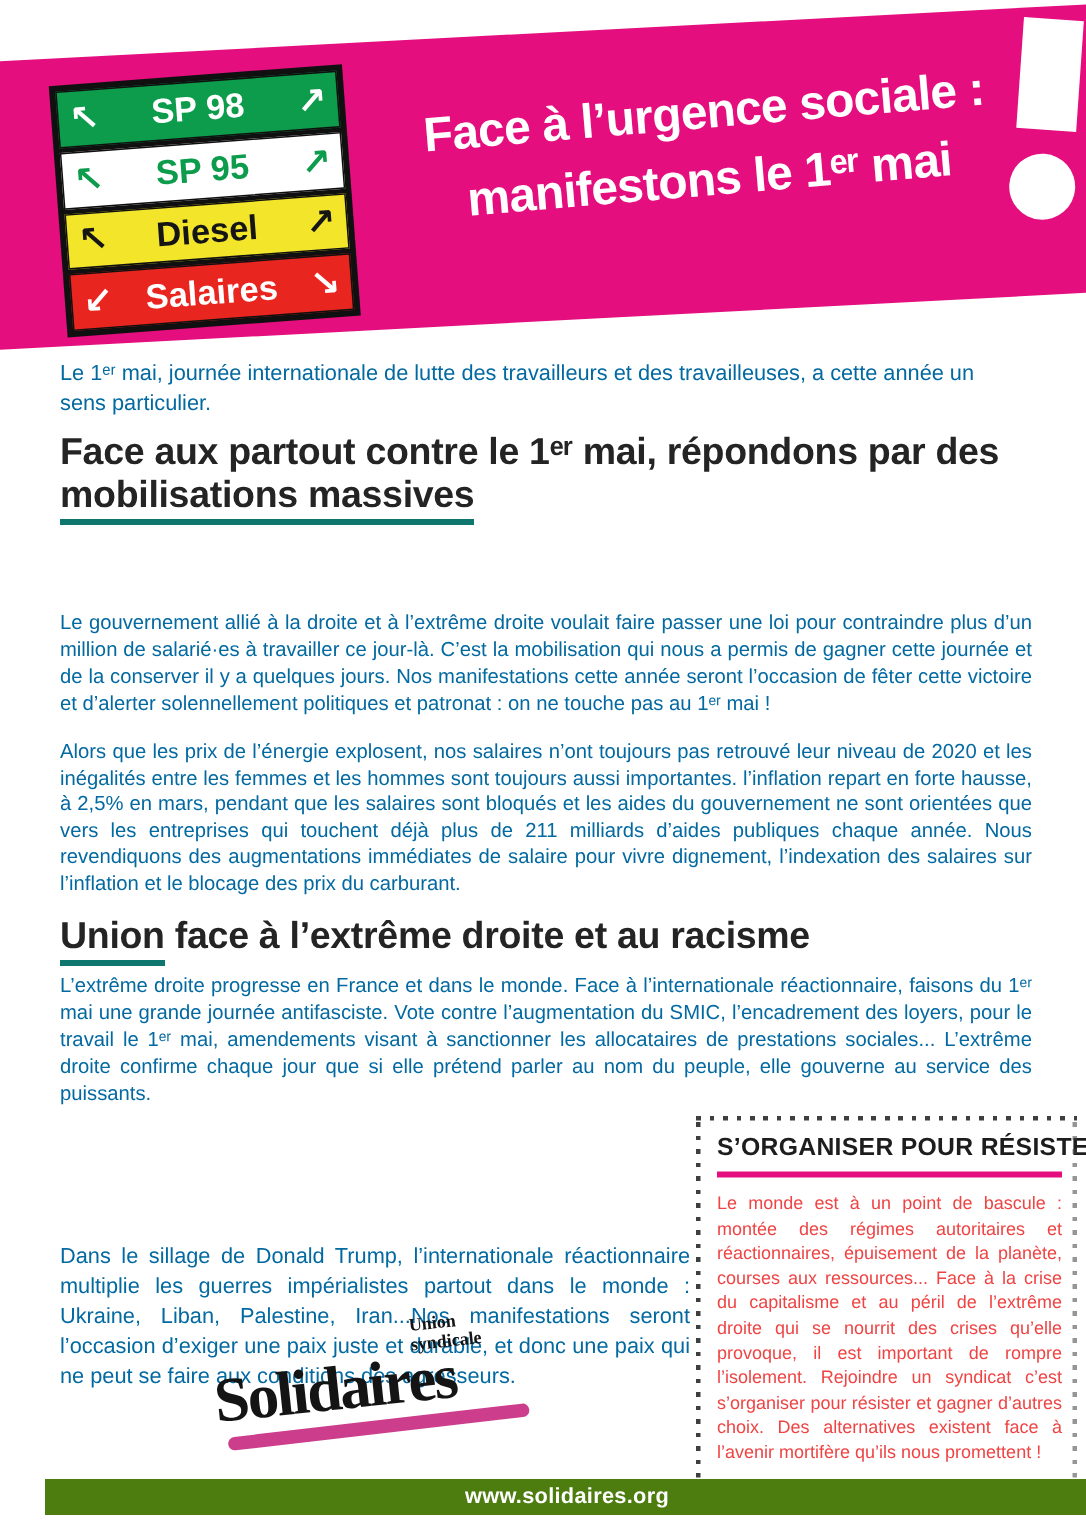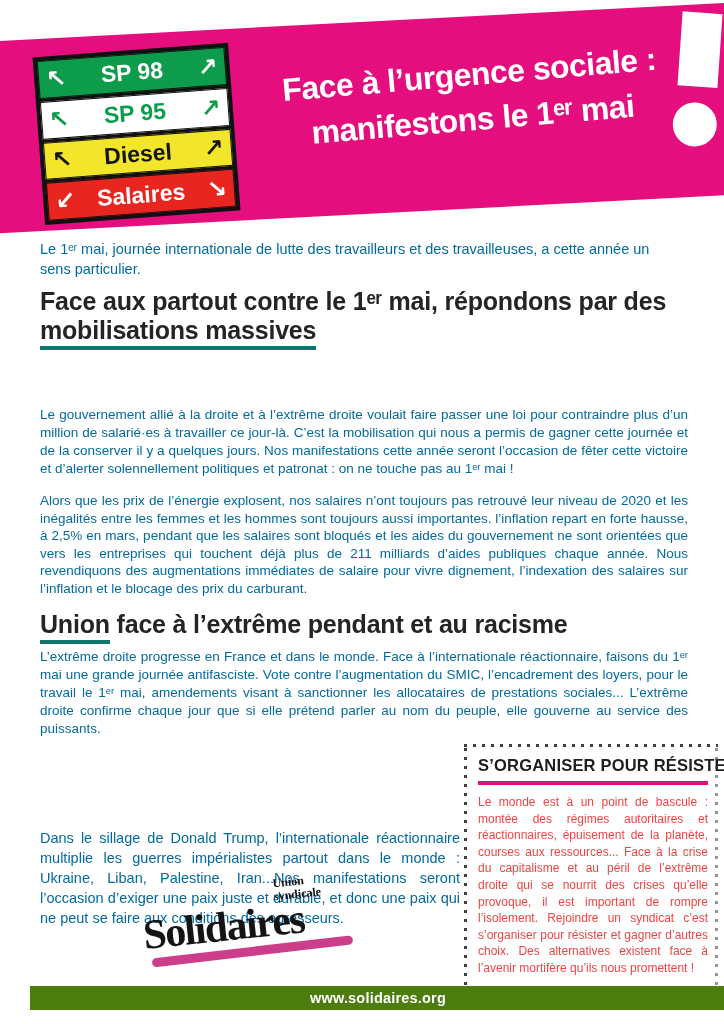--- a/index.html
+++ b/index.html
@@ -144,21 +144,21 @@
     </div>
   </div>
 
   <p class="abs intro body-text">Le 1ᵉʳ mai, journée internationale de lutte des travailleurs et des travailleuses, a cette année un sens particulier.</p>
 
   <h2 class="abs head h1"><span>Face aux partout contre le 1ᵉʳ mai, répondons par des </span><span class="u">mobilisations massives</span><span></span></h2>
   <p class="abs body-text p1">Le gouvernement allié à la droite et à l’extrême droite voulait faire passer une loi pour contraindre plus d’un million de salarié·es à travailler ce jour-là. C’est la mobilisation qui nous a permis de gagner cette journée et de la conserver il y a quelques jours. Nos manifestations cette année seront l’occasion de fêter cette victoire et d’alerter solennellement politiques et patronat : on ne touche pas au 1ᵉʳ mai !</p>
 
   <p class="abs body-text p2">Alors que les prix de l’énergie explosent, nos salaires n’ont toujours pas retrouvé leur niveau de 2020 et les inégalités entre les femmes et les hommes sont toujours aussi importantes. l’inflation repart en forte hausse, à 2,5% en mars, pendant que les salaires sont bloqués et les aides du gouvernement ne sont orientées que vers les entreprises qui touchent déjà plus de 211 milliards d’aides publiques chaque année. Nous revendiquons des augmentations immédiates de salaire pour vivre dignement, l’indexation des salaires sur l’inflation et le blocage des prix du carburant.</p>
 
-  <h2 class="abs head h3"><span></span><span class="u">Union</span><span> face à l’extrême pendant et au racisme</span></h2>
+  <h2 class="abs head h3"><span></span><span class="u">Union</span><span> face à l’extrême droite et au racisme</span></h2>
   <p class="abs body-text p3">L’extrême droite progresse en France et dans le monde. Face à l’internationale réactionnaire, faisons du 1ᵉʳ mai une grande journée antifasciste. Vote contre l’augmentation du SMIC, l’encadrement des loyers, pour le travail le 1ᵉʳ mai, amendements visant à sanctionner les allocataires de prestations sociales... L’extrême droite confirme chaque jour que si elle prétend parler au nom du peuple, elle gouverne au service des puissants.</p>
 
   <p class="abs body-text p4">Dans le sillage de Donald Trump, l’internationale réactionnaire multiplie les guerres impérialistes partout dans le monde : Ukraine, Liban, Palestine, Iran...Nos manifestations seront l’occasion d’exiger une paix juste et durable, et donc une paix qui ne peut se faire aux conditions des agresseurs.</p>
 
   <div class="abs logo">
     <div class="logo-union">
       <div>Union</div>
       <div>syndicale</div>
     </div>
     <div class="logo-word">Solidaires</div>

